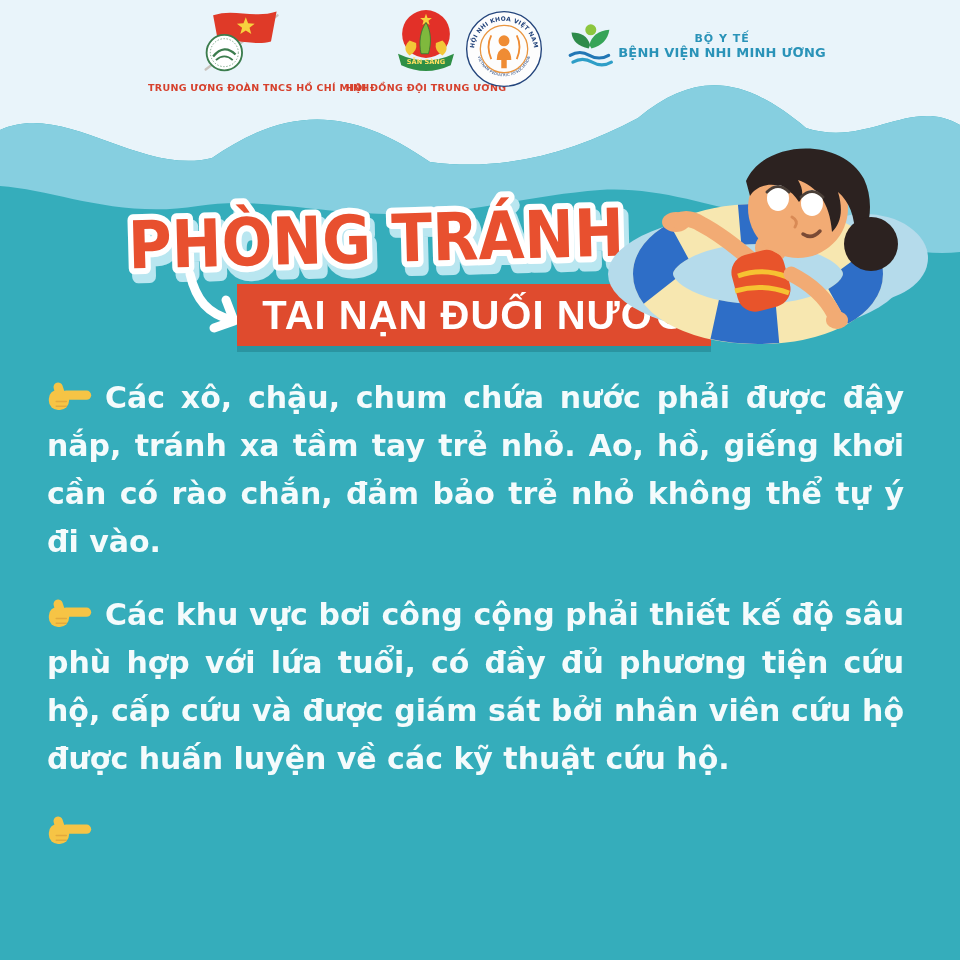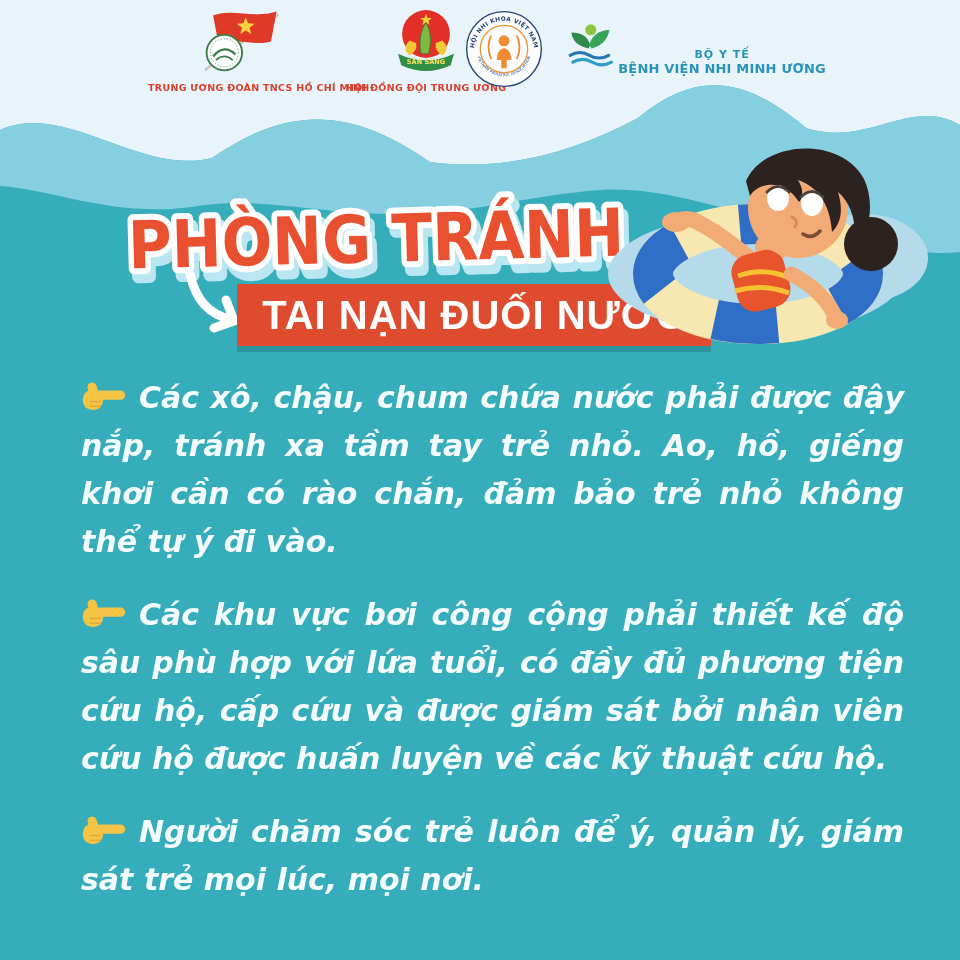--- a/index.html
+++ b/index.html
@@ -12,38 +12,38 @@
   .waves{position:absolute;left:0;top:0;width:960px;height:270px;}
   
   .logo{position:absolute;text-align:center;}
   .logo .lbl{
     margin-top:2px;font-size:9.5px;font-weight:bold;letter-spacing:.3px;
     color:#d6402c;white-space:nowrap;
   }
   .logo1{left:148px;top:6px;width:190px;}
   .logo2{left:298px;top:6px;width:160px;margin-left:48px;}
   .logo3{left:462px;top:8px;width:84px;}
-  .logo4{left:566px;top:16px;width:260px;display:flex;align-items:flex-end;gap:4px;text-align:left;}
+  .logo4{left:566px;top:16px;width:260px;display:flex;align-items:center;gap:4px;text-align:left;}
   .logo4 .txt{display:flex;flex-direction:column;align-items:center;}
   .logo4 .l1{font-size:11px;font-weight:bold;color:#2a93b8;letter-spacing:1px;}
   .logo4 .l2{font-size:13px;font-weight:bold;color:#2a93b8;letter-spacing:.2px;white-space:nowrap;}
   
   .title-svg{position:absolute;left:108px;top:176px;transform:rotate(-1.5deg);}
   .title-banner{
     position:absolute;left:237px;top:284px;width:474px;height:62px;
     background:#df4b2e;box-shadow:0 6px 0 rgba(23,104,115,.35);
     display:flex;align-items:center;justify-content:center;
     color:#ffffff;font-weight:bold;font-size:40px;letter-spacing:1px;
     font-family:"Liberation Sans","DejaVu Sans",sans-serif;white-space:nowrap;
   }
   .arrow-svg{position:absolute;left:176px;top:264px;}
   
   .illu{position:absolute;left:606px;top:124px;}
   
-  .tips{position:absolute;left:81px;right:56px;top:374px;font-style:italic;}
+  .tips{position:absolute;left:47px;right:56px;top:374px;}
   .tip{
     margin:0 0 25px 0;font-size:30px;line-height:48px;font-weight:600;
     color:#f4fbfc;text-align:justify;
   }
   .hand{vertical-align:-5px;margin-right:12px;}
   .sprite{position:absolute;width:0;height:0;overflow:hidden;}
 </style>
 </head>
 <body>
 
@@ -189,16 +189,16 @@
           <path d="M10,22 h11 M10,27 h11" stroke="#e3a93c" stroke-width="1.6" stroke-linecap="round"></path>
         </svg><span>Các khu vực bơi công cộng phải thiết kế độ sâu phù hợp với lứa tuổi, có đầy đủ phương tiện cứu hộ, cấp cứu và được giám sát bởi nhân viên cứu hộ được huấn luyện về các kỹ thuật cứu hộ.</span></p>
 
     <p class="tip"><svg class="hand" width="46" height="32" viewBox="0 0 50 34">
           <rect x="2" y="9" width="22" height="22" rx="10" fill="#f6c445"></rect>
           <g transform="rotate(-18 13 9)">
             <rect x="8" y="1" width="10" height="16" rx="5" fill="#f6c445"></rect>
           </g>
           <rect x="16" y="10" width="32" height="10" rx="5" fill="#f6c445"></rect>
           <path d="M10,22 h11 M10,27 h11" stroke="#e3a93c" stroke-width="1.6" stroke-linecap="round"></path>
-        </svg><span>Người chăm sóc trẻ luôn để ý, quản lý, giám sát trẻ mọi lúc, mọi nơi.</span></p>
+        </svg></p>
   </div>
 
 </div>
 
 </body></html>

